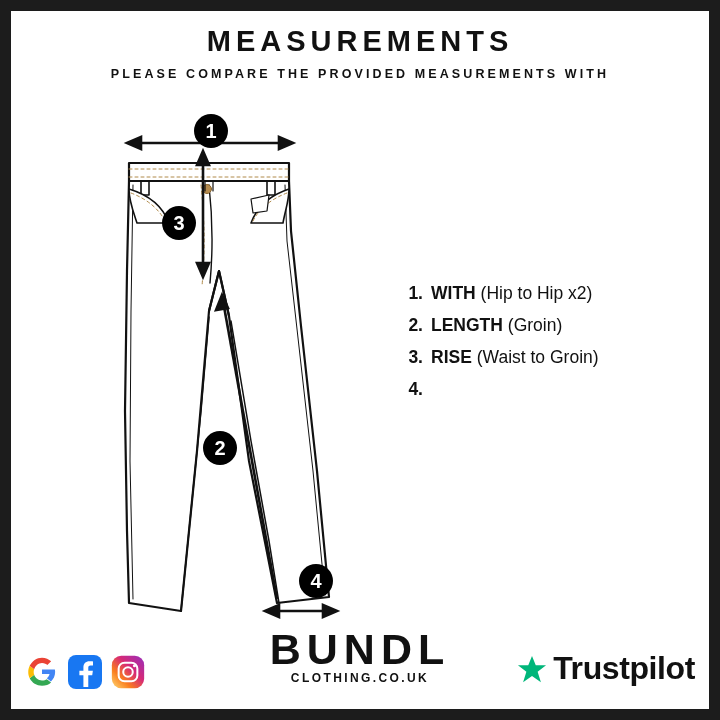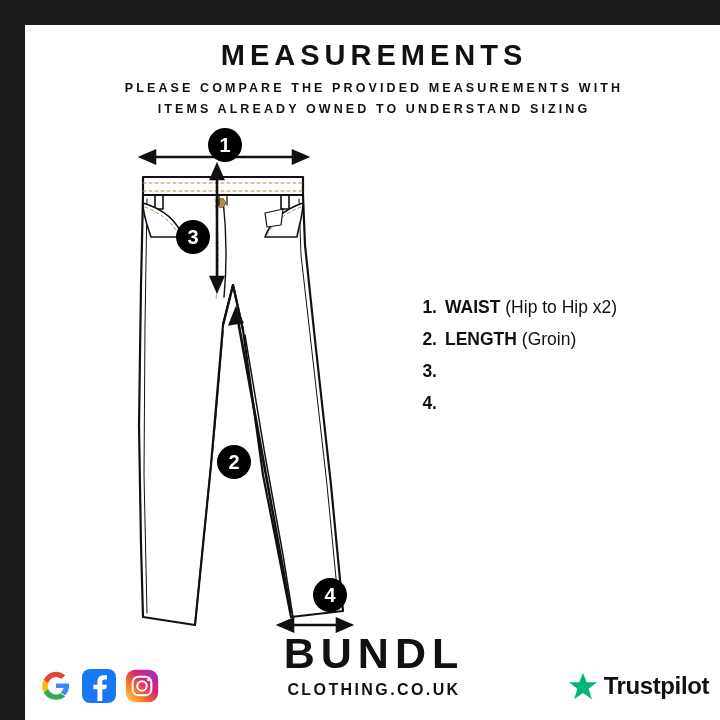--- a/index.html
+++ b/index.html
@@ -11,21 +11,21 @@
     width: 720px; height: 720px;
     font-family: "Liberation Sans", sans-serif;
     position: relative;
     overflow: hidden;
   }
   .frame {
     position: absolute;
     left: 0; top: 0;
     width: 720px; height: 720px;
     background: #1c1c1c;
-    padding: 25px;
+    padding: 11px;
   }
   .inner {
     position: relative;
     width: 698px; height: 698px;
     background: #ffffff;
     overflow: hidden;
   }
 
   
   .header {
@@ -113,51 +113,50 @@
     text-align: center;
   }
   .brand-name {
     font-size: 43px;
     font-weight: bold;
     letter-spacing: 6px;
     color: #111;
     line-height: 1;
   }
   .brand-sub {
-    margin-top: 6px;
-    font-size: 16px;
+    margin-top: 0;
+    font-size: 12px;
     letter-spacing: 2.4px;
     color: #111;
     font-weight: bold;
   }
   .trustpilot {
     position: absolute;
     right: 14px; bottom: 12px;
     display: flex;
     align-items: center;
     gap: 6px;
   }
   .tp-text {
-    font-size: 24px;
+    font-size: 32px;
     font-weight: bold;
     color: #111;
     letter-spacing: -0.4px;
   }
 </style>
 </head>
 <body>
 
 <div class="frame">
   <div class="inner">
 
     <div class="header">
       <div class="title">MEASUREMENTS</div>
       <div class="subtitle">
         <div>PLEASE COMPARE THE PROVIDED MEASUREMENTS WITH</div>
-        <div>ITEMS ALREADY OWNED TO UNDERSTAND SIZING</div>
       </div>
     </div>
 
     <div class="diagram">
       <svg width="330" height="520" viewBox="0 0 330 520" xmlns="http://www.w3.org/2000/svg">
         <g fill="none" stroke="#111" stroke-width="2.2" stroke-linejoin="round" stroke-linecap="round">
 
           <path d="M58,52 L58,70 L218,70 L218,52 Z" fill="#fff"></path>
 
           <path d="M58,70
@@ -242,28 +241,29 @@
         <g>
           <circle cx="245" cy="470" r="17" fill="#000"></circle>
           <text x="245" y="477" text-anchor="middle" fill="#fff" font-size="20" font-weight="bold" font-family="Liberation Sans, sans-serif">4</text>
         </g>
       </svg>
     </div>
 
     <div class="legend">
       <div class="legend-row">
         <span class="legend-num">1.</span>
-        <span><span class="legend-label">WAIST</span><span class="legend-note"> (Hip to Hip x2)</span></span>
+        <span><span class="legend-label">WITH</span><span class="legend-note"> (Hip to Hip x2)</span></span>
       </div>
       <div class="legend-row">
         <span class="legend-num">2.</span>
         <span><span class="legend-label">LENGTH</span><span class="legend-note"> (Groin)</span></span>
       </div>
       <div class="legend-row">
         <span class="legend-num">3.</span>
+        <span><span class="legend-label">RISE</span><span class="legend-note"> (Waist to Groin)</span></span>
       </div>
       <div class="legend-row">
         <span class="legend-num">4.</span>
       </div>
     </div>
 
     <div class="footer">
 
       <div class="socials">
         <span class="social">

